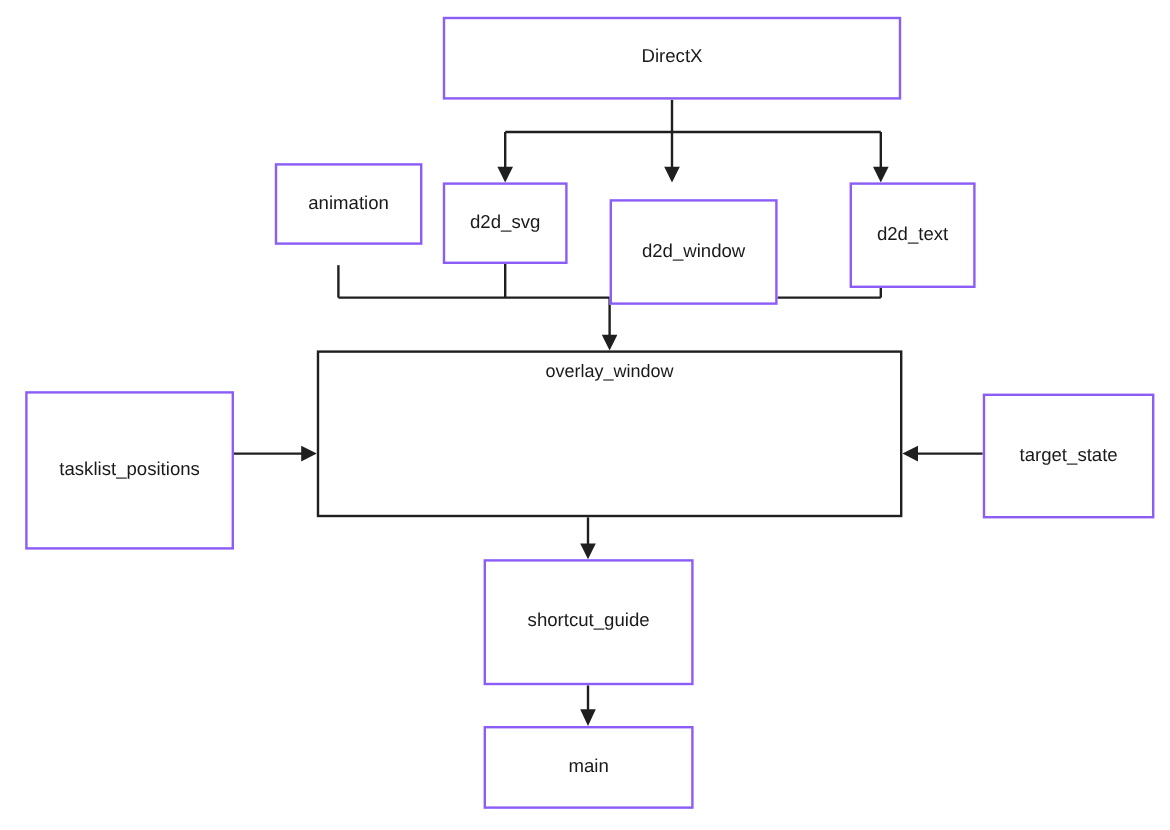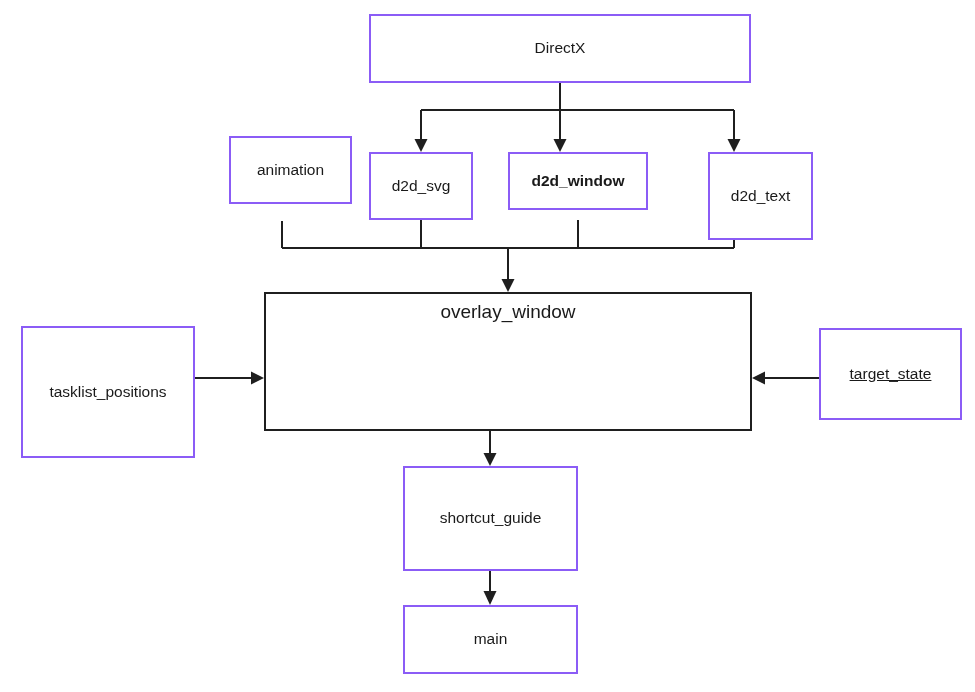--- a/index.html
+++ b/index.html
@@ -38,33 +38,33 @@
   }
   .container-node {
     position: absolute;
     box-sizing: border-box;
     background: #ffffff;
     border: 2px solid #1f1f1f;
   }
   .container-title {
     margin-top: 7px;
     text-align: center;
-    font-size: 19px;
+    font-size: 15px;
   }
   
   .n-directx            { left: 369px; top: 14px;  width: 382px; height: 69px; }
   .n-animation          { left: 229px; top: 136px; width: 123px; height: 68px; }
   .n-d2d-svg            { left: 369px; top: 152px; width: 104px; height: 68px; }
-  .n-d2d-window         { left: 508px; top: 152px; width: 140px; height: 58px; font-weight: bold; }
+  .n-d2d-window         { left: 508px; top: 166px; width: 140px; height: 88px; }
   .n-d2d-text           { left: 708px; top: 152px; width: 105px; height: 88px; }
   .n-overlay-window     { left: 264px; top: 292px; width: 488px; height: 139px; }
   .n-d2d-overlay-svg    { left: 298px; top: 327px; width: 176px; height: 70px; }
   .n-d2d-overlay-window { left: 508px; top: 327px; width: 210px; height: 69px; }
   .n-tasklist-positions { left: 21px;  top: 326px; width: 174px; height: 132px; }
-  .n-target-state       { left: 819px; top: 328px; width: 143px; height: 92px; text-decoration: underline; }
+  .n-target-state       { left: 819px; top: 328px; width: 143px; height: 104px; }
   .n-shortcut-guide     { left: 403px; top: 466px; width: 175px; height: 105px; }
   .n-main               { left: 403px; top: 605px; width: 175px; height: 69px; }
 
   .edge-line { stroke: #1f1f1f; stroke-width: 2; fill: none; }
   .edge-head { fill: #1f1f1f; stroke: none; }
 </style>
 </head>
 <body>
 
 <div class="canvas">

